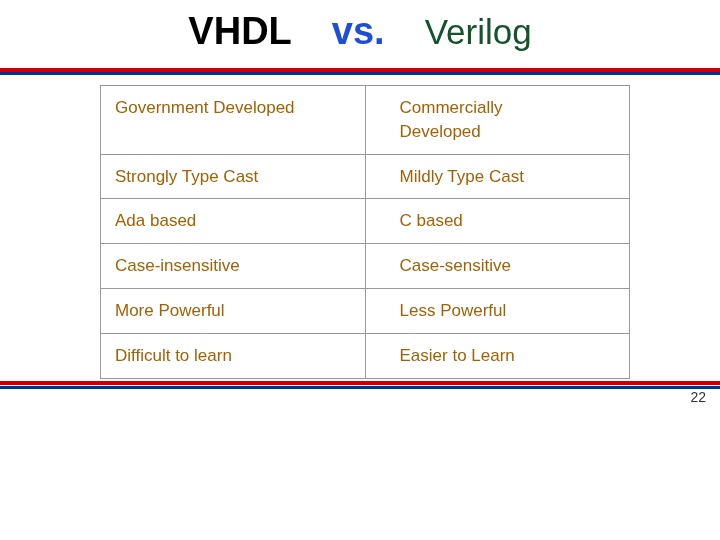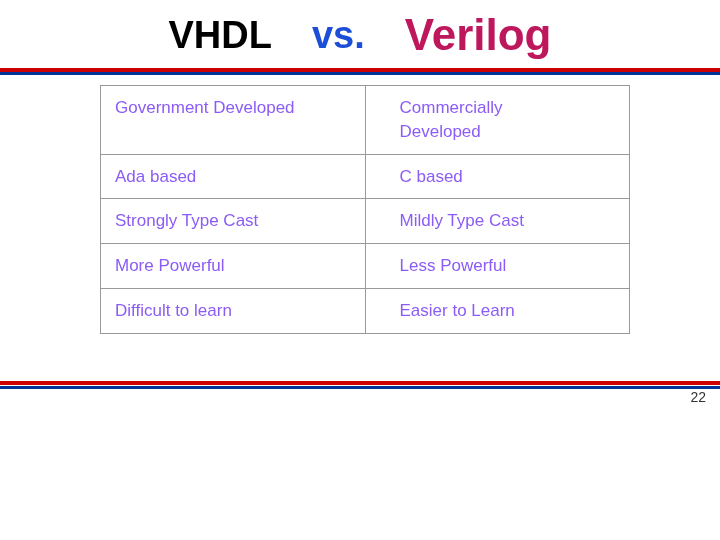--- a/index.html
+++ b/index.html
@@ -80,23 +80,23 @@
 
     .title-vs {
       font-size: 38px;
       font-weight: bold;
       color: #1d4ed8;
       font-family: Arial, sans-serif;
       margin-right: 40px;
     }
 
     .title-verilog {
-      font-size: 44px;
-      font-weight: bold;
-      color: #be185d;
+      font-size: 35px;
+      font-weight: normal;
+      color: #14532d;
       font-family: Arial, sans-serif;
     }
 
     
     .table-container {
       position: absolute;
       top: 85px;
       left: 100px;
       width: 530px;
     }
@@ -105,21 +105,21 @@
       width: 100%;
       border-collapse: collapse;
       border: 1px solid #999;
     }
 
     td {
       border: 1px solid #999;
       padding: 10px 14px;
       font-size: 17px;
       font-family: Arial, sans-serif;
-      color: #8b5cf6;
+      color: #a16207;
       vertical-align: top;
       line-height: 1.4;
     }
 
     td:first-child {
       width: 50%;
     }
 
     td:last-child {
       width: 50%;
@@ -152,26 +152,30 @@
   </div>
 
   <div class="table-container">
     <table>
       <tbody id="table-body">
       <tr>
             <td>Government Developed</td>
             <td>Commercially<br>Developed</td>
           </tr>
           <tr>
+            <td>Strongly Type Cast</td>
+            <td>Mildly Type Cast</td>
+          </tr>
+          <tr>
             <td>Ada based</td>
             <td>C based</td>
           </tr>
           <tr>
-            <td>Strongly Type Cast</td>
-            <td>Mildly Type Cast</td>
+            <td>Case-insensitive</td>
+            <td>Case-sensitive</td>
           </tr>
           <tr>
             <td>More Powerful</td>
             <td>Less Powerful</td>
           </tr>
           <tr>
             <td>Difficult to learn</td>
             <td>Easier to Learn</td>
           </tr>
         </tbody>

